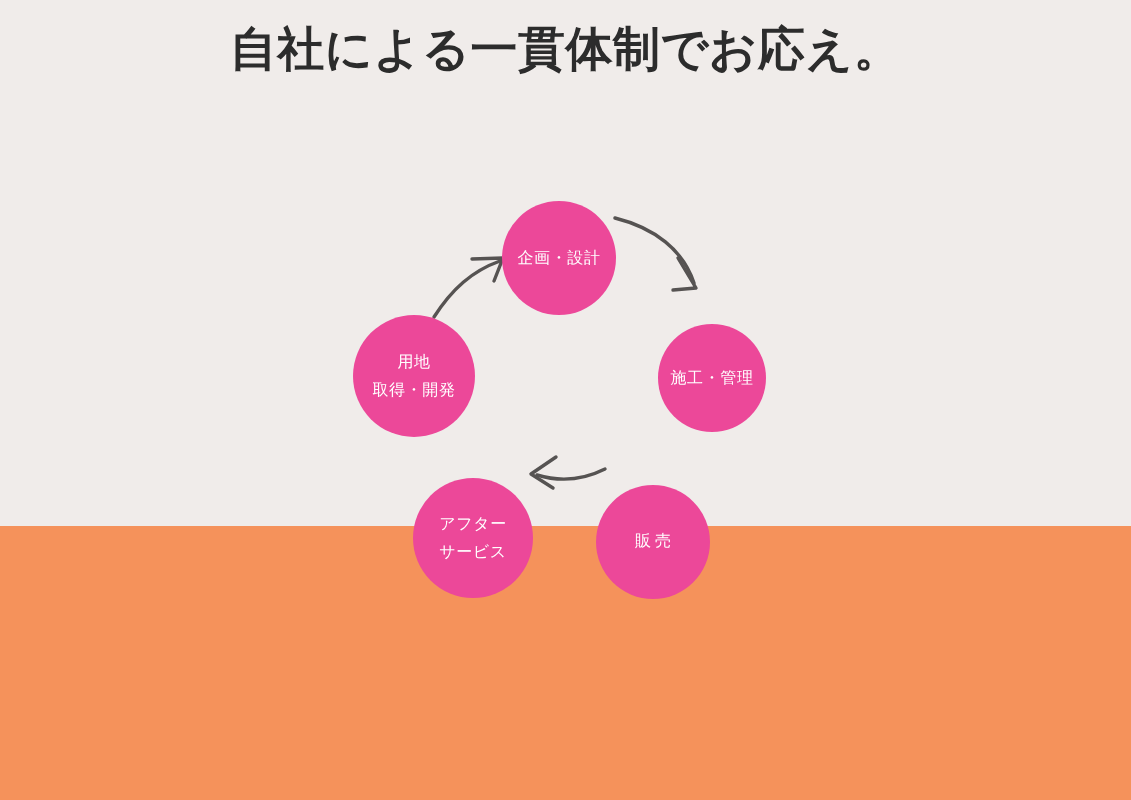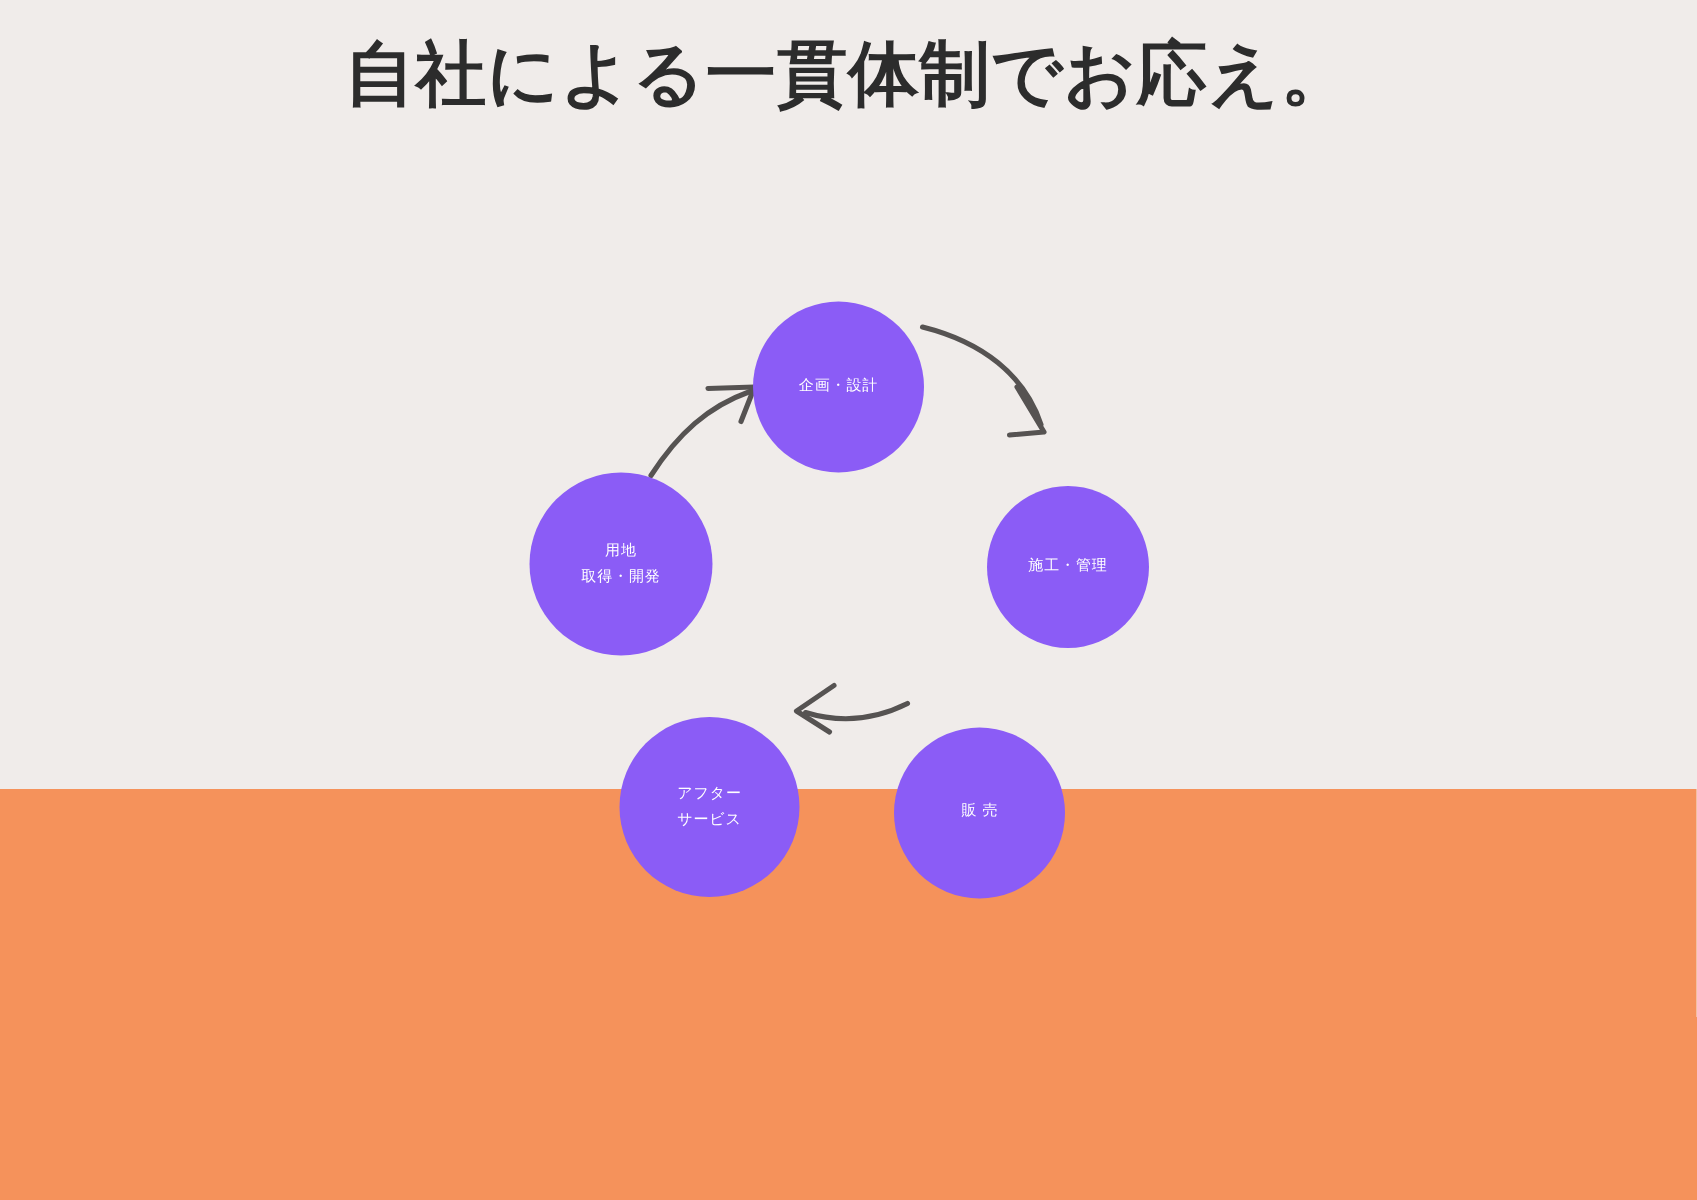--- a/index.html
+++ b/index.html
@@ -47,28 +47,28 @@
   #cycle-arrows {
     position: absolute;
     left: 0;
     top: 0;
     width: 1131px;
     height: 430px;
   }
   .cycle-node {
     position: absolute;
     border-radius: 50%;
-    background: #8b5cf6;
+    background: #ec4899;
     color: #ffffff;
     display: flex;
     flex-direction: column;
     align-items: center;
     justify-content: center;
     text-align: right;
-    font-size: 10px;
+    font-size: 16px;
     font-weight: 400;
     line-height: 1.75;
     letter-spacing: 0.6px;
     box-sizing: border-box;
     z-index: 2;
   }
   .cycle-node .node-line {
     display: block;
     white-space: nowrap;
   }

